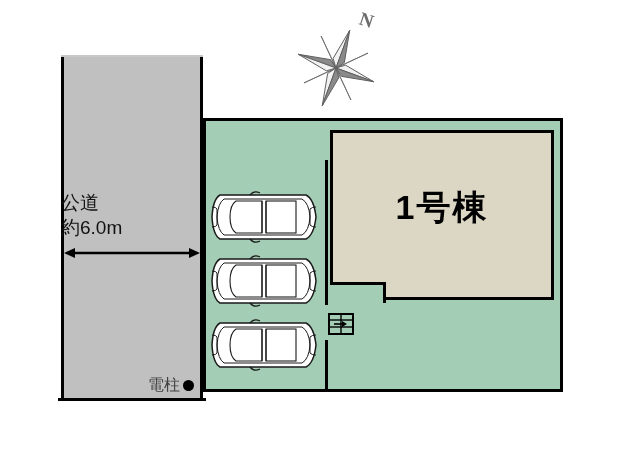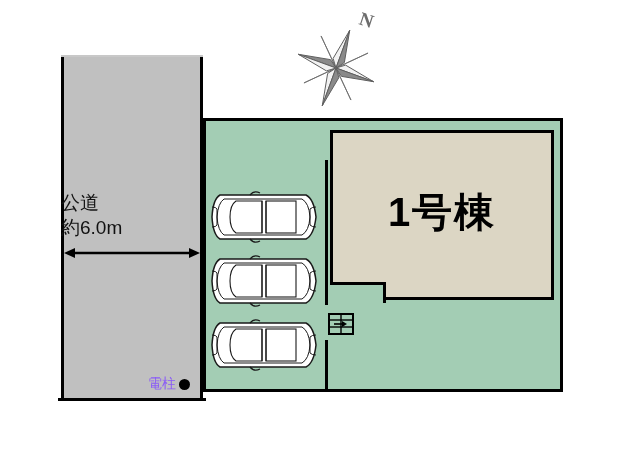--- a/index.html
+++ b/index.html
@@ -94,21 +94,21 @@
     background:#a3cdb4;
     border-right:3px solid #000;
     border-top:3px solid #000;
     box-sizing:border-box;
   }
   .building-label{
     position:absolute;
     left:330px;top:185px;
     width:224px;
     text-align:center;
-    font-size:40px;
+    font-size:34px;
     font-weight:700;
     color:#000;
     letter-spacing:2px;
     white-space:nowrap;
   }
 
   
   .steps{
     position:absolute;
     left:328px;top:312px;
@@ -125,21 +125,21 @@
   .car3{left:210px;top:317px;}
 
   
   .pole{
     position:absolute;
     left:148px;top:375px;
     display:flex;align-items:center;
     white-space:nowrap;
   }
   .pole-label{
-    font-size:14px;color:#8b5cf6;
+    font-size:16px;color:#404040;
   }
   .pole-dot{
     display:inline-block;
     width:11px;height:11px;
     border-radius:50%;
     background:#000;
     margin-left:3px;
   }
 
   

